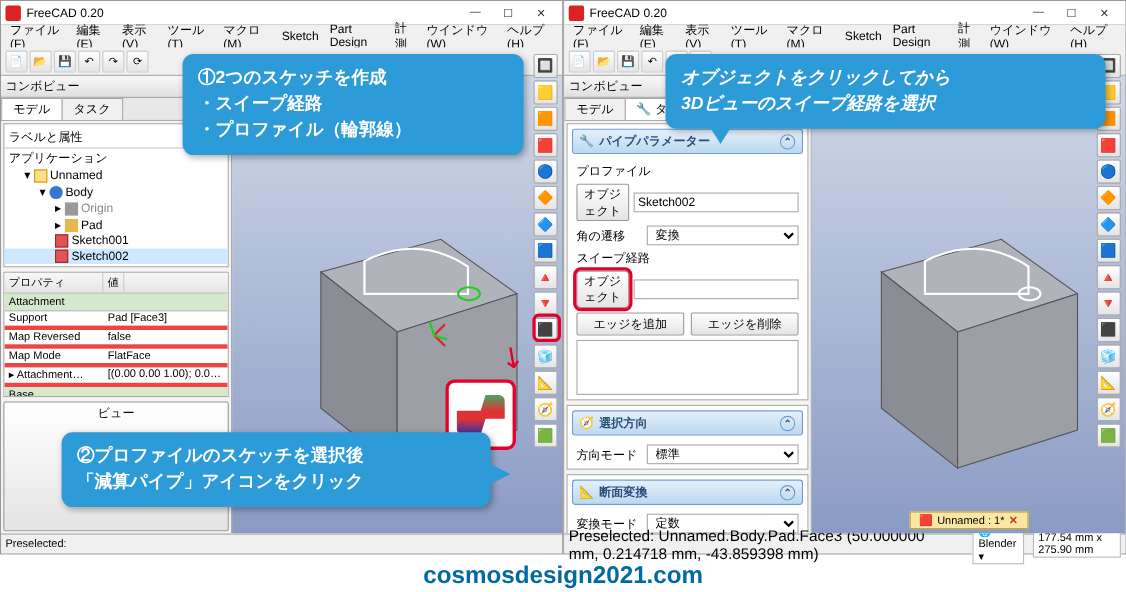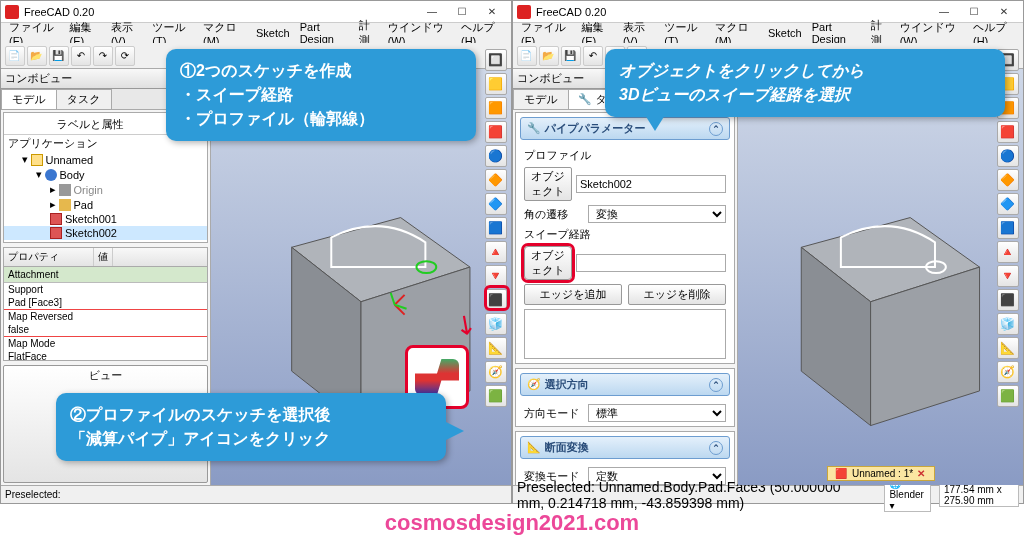--- a/index.html
+++ b/index.html
@@ -1,19 +1,19 @@
 <!DOCTYPE html>
 <html><head>
 <meta charset="utf-8">
 <style>
 * { box-sizing: border-box; margin: 0; padding: 0; font-family: "Meiryo UI", "MS UI Gothic", sans-serif; }
 body { background: #fff; width: 1024px; height: 538px; position: relative; overflow: hidden; }
 .split { display: flex; width: 1024px; height: 504px; }
 .half { width: 512px; height: 504px; border: 1px solid #999; background: #f0f0f0; display: flex; flex-direction: column; position: relative; }
-.footer-site { position: absolute; bottom: 2px; left: 0; right: 0; text-align: center; font-size: 22px; font-weight: bold; font-family: Arial, sans-serif; color: #ec4899; }
+.footer-site { position: absolute; bottom: 2px; left: 0; right: 0; text-align: center; font-size: 22px; font-weight: bold; font-family: Arial, sans-serif; color: #0369a1; }
 
 
 .titlebar { height: 22px; background: #fff; display: flex; align-items: center; padding: 0 4px; font-size: 11px; border-bottom: 1px solid #ccc; }
 .titlebar .logo { width: 14px; height: 14px; background: #d22; border-radius: 2px; margin-right: 5px; }
 .titlebar .title { flex: 1; }
 .winbtn { width: 30px; height: 20px; display: flex; align-items: center; justify-content: center; font-size: 10px; color: #333; }
 
 
 .menubar { height: 20px; background: #f0f0f0; display: flex; align-items: center; padding: 0 4px; font-size: 11px; gap: 2px; }
 .menubar span { padding: 2px 4px; }
@@ -26,41 +26,41 @@
 .body { flex: 1; display: flex; overflow: hidden; }
 .leftpanel { width: 210px; background: #f4f4f4; border-right: 1px solid #aaa; display: flex; flex-direction: column; font-size: 11px; }
 .hdrbar { background: linear-gradient(#f8f8f8, #e0e0e0); border-bottom: 1px solid #999; padding: 2px 4px; font-size: 11px; }
 .tabs { display: flex; background: #e8e8e8; border-bottom: 1px solid #aaa; }
 .tab { padding: 2px 10px; font-size: 11px; border: 1px solid #aaa; border-bottom: none; background: #f0f0f0; margin-right: -1px; }
 .tab.active { background: #fff; }
 
 
 .tree { flex: 0 0 auto; background: #fff; border: 1px solid #aaa; margin: 2px; padding: 2px 0; font-size: 11px; }
 .tree-head { display: flex; border-bottom: 1px solid #ccc; font-size: 11px; }
-.tree-head div { padding: 2px 4px; text-align: center; }
+.tree-head div { padding: 2px 4px; }
 .tree-head div:first-child { flex: 1; border-right: 1px solid #ccc; }
 .tree-row { padding: 1px 4px; display: flex; align-items: center; gap: 3px; white-space: nowrap; }
 .tree-row.sel { background: #cde8ff; }
 .indent1 { padding-left: 18px; }
 .indent2 { padding-left: 32px; }
 .indent3 { padding-left: 46px; }
 .icn { width: 12px; height: 12px; display: inline-block; }
 .i-doc { background: #ffe08a; border: 1px solid #c90; }
 .i-body { background: #3a76d0; border-radius: 50%; }
 .i-origin { background: #999; }
 .i-pad { background: #e6b84d; }
 .i-sketch { background: #d55; border: 1px solid #a22; }
 
 
 .props { flex: 1; background: #fff; border: 1px solid #aaa; margin: 2px; font-size: 10px; overflow: hidden; }
 .props-head { display: flex; background: linear-gradient(#f8f8f8, #e4e4e4); border-bottom: 1px solid #aaa; }
 .props-head div { padding: 2px 4px; border-right: 1px solid #ccc; }
 .props-head div:first-child { width: 90px; }
 .prop-group { background: #d4e8cc; padding: 2px 4px; font-size: 10px; border-bottom: 1px solid #bbb; }
-.prop-row { display: flex; border-bottom: 1px solid #ef4444; flex-direction: column; }
+.prop-row { display: flex; border-bottom: 4px solid #ef4444; }
 .prop-row div { padding: 1px 4px; }
 .prop-row .k { width: 90px; }
 .prop-row .v { flex: 1; white-space: nowrap; overflow: hidden; text-overflow: ellipsis; }
 
 
 .view3d { flex: 1; position: relative; background: linear-gradient(#cfd8e8, #8a9bc4); overflow: hidden; }
 
 
 .iconstrip { position: absolute; right: 2px; top: 48px; width: 24px; display: flex; flex-direction: column; gap: 2px; z-index: 3; }
 .stripbtn { width: 22px; height: 22px; background: linear-gradient(#fff, #e4e4e4); border: 1px solid #aaa; border-radius: 2px; display: flex; align-items: center; justify-content: center; font-size: 12px; }

